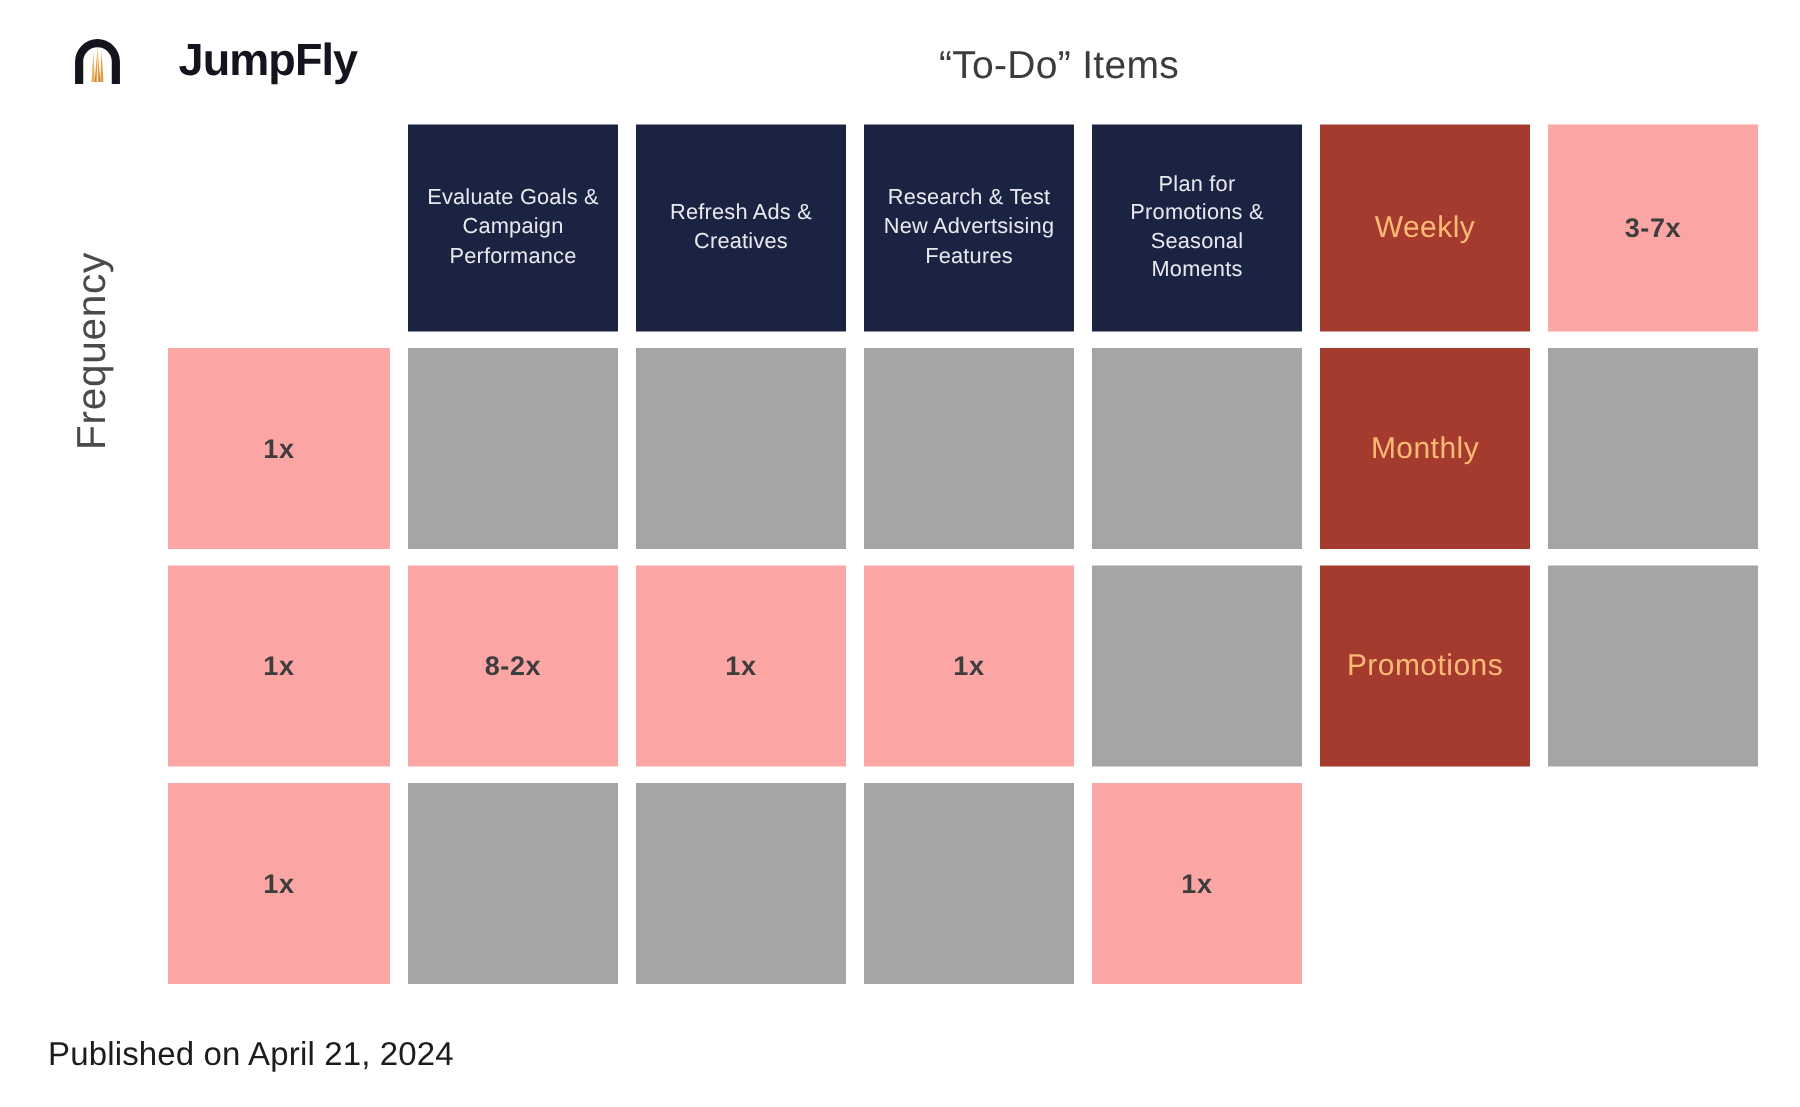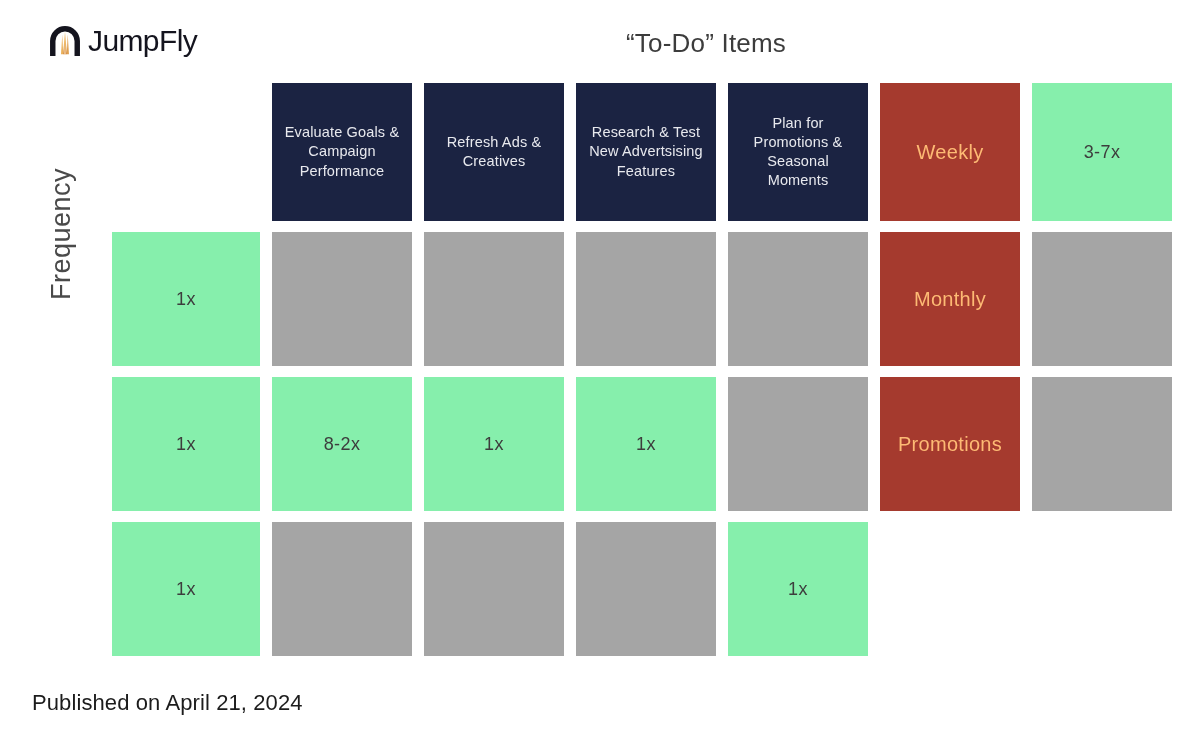--- a/index.html
+++ b/index.html
@@ -26,25 +26,26 @@
     gap: 6px;
   }
   .logo-mark {
     width: 34px;
     height: 34px;
     flex: 0 0 auto;
     display: block;
   }
   .logo-text {
     font-size: 30px;
-    font-weight: normal;
+    font-weight: bold;
     letter-spacing: -0.6px;
     color: #14141e;
     font-family: "Liberation Sans", sans-serif;
     line-height: 1;
+    margin-left: 31px;
   }
 
   
   .chart-title {
     position: absolute;
     left: 256px;
     top: 28px;
     width: 900px;
     text-align: center;
     font-size: 26px;
@@ -111,21 +112,21 @@
 
   .cell {
     display: flex;
     align-items: center;
     justify-content: center;
     font-size: 18px;
     color: #3d3d3d;
     box-sizing: border-box;
     letter-spacing: 0.4px;
   }
-  .cell.light  { background: #86efac; }
+  .cell.light  { background: #fca5a5; font-weight: bold; }
   .cell.shaded { background: #a5a5a5; }
 
   
   .footer-note {
     position: absolute;
     left: 32px;
     top: 690px;
     font-size: 22px;
     color: #1c1c1c;
     letter-spacing: 0.1px;

